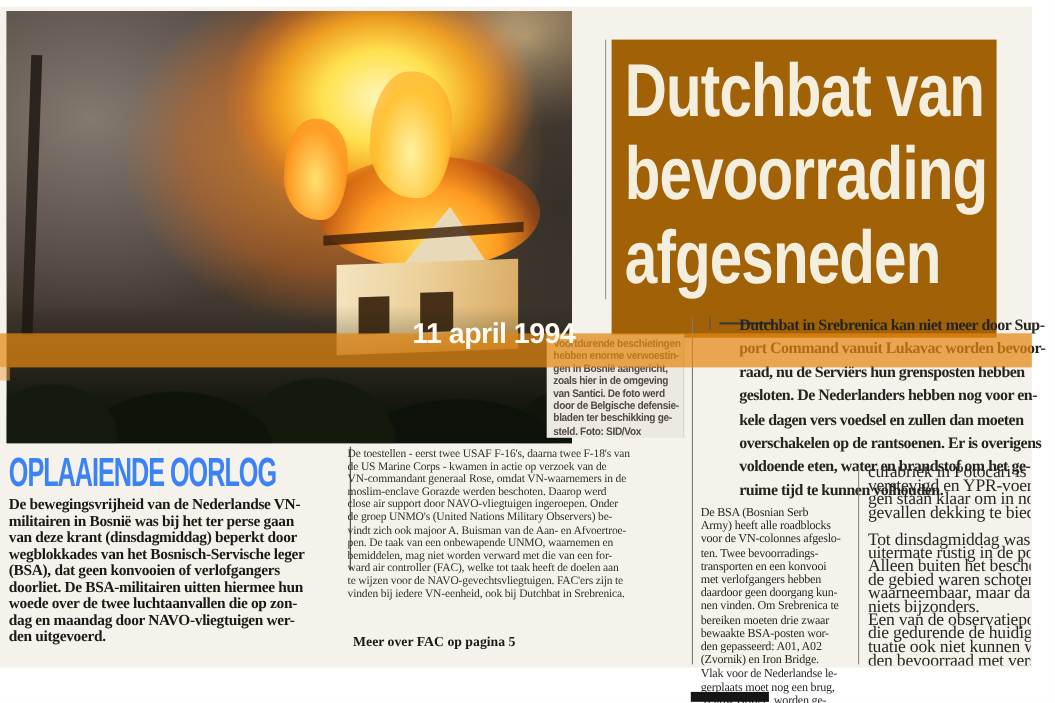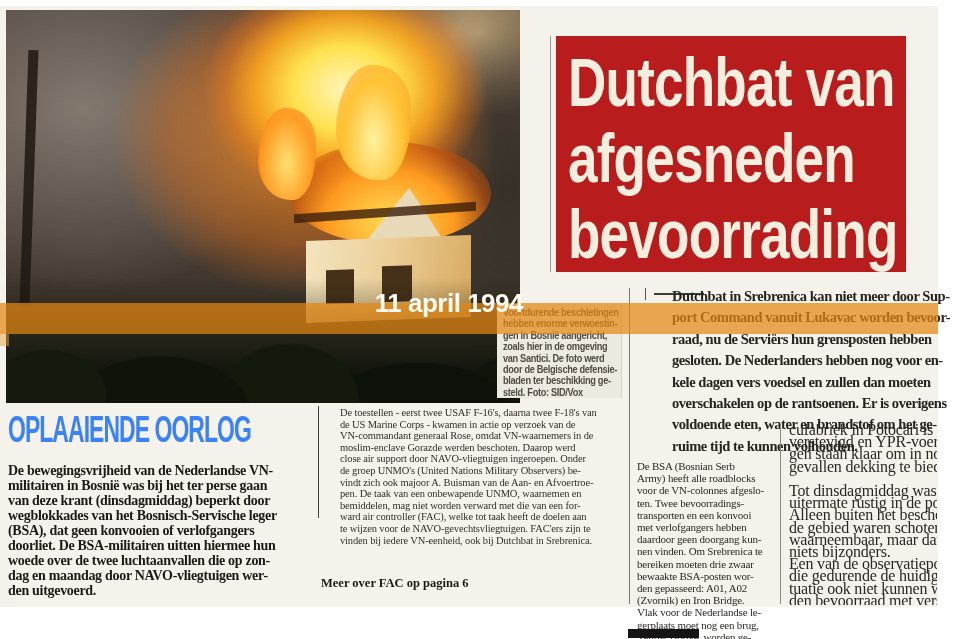--- a/index.html
+++ b/index.html
@@ -47,34 +47,34 @@
     border-right:1px solid #d8d4c8;}
   .caption-text{position:absolute;left:6px;top:3px;width:118px;font-family:"Liberation Sans",sans-serif;
     font-weight:bold;font-size:10px;line-height:11.4px;letter-spacing:-0.35px;color:#504c45;
     transform:scaleX(0.92);transform-origin:0 0;}
   .orange-bar{left:0;top:303px;width:938px;height:31px;background:rgba(228,134,18,0.72);z-index:4;}
   .orange-tail{left:0;top:334px;width:9px;height:12px;background:rgba(236,162,66,0.5);z-index:4;}
   .date{left:280px;top:288px;width:243px;text-align:right;z-index:5;
     font-family:"Liberation Sans",sans-serif;font-size:26px;letter-spacing:-0.5px;color:#fdfaf1;font-weight:bold;}
 
   
-  .purple-box{left:556px;top:36px;width:350px;height:236px;background:#b91c1c;padding:8px 0 0 12px;
+  .purple-box{left:556px;top:36px;width:350px;height:271px;background:#a16207;padding:8px 0 0 12px;
     box-sizing:border-box;}
   .hl-line{font-family:"Liberation Sans",sans-serif;font-weight:bold;font-size:68px;line-height:76px;
     letter-spacing:-1px;color:#f3eedd;}
   .cond{display:inline-block;transform:scaleX(0.78);transform-origin:0 50%;white-space:pre;}
   .rule{background:#9b9890;}
 
   
   .left-headline{left:8px;top:411px;width:310px;font-family:"Liberation Sans",sans-serif;
     font-weight:bold;font-size:37px;line-height:37px;letter-spacing:-1.5px;color:#3b82f6;}
   .cond2{display:inline-block;transform:scaleX(0.62);transform-origin:0 50%;white-space:pre;}
   .left-body{left:8px;top:452px;width:312px;font-weight:bold;font-size:14px;line-height:15px;
-    letter-spacing:-0.3px;color:#1b1a18;margin-top:11px;}
-  .mid-body{left:340px;top:407px;width:304px;font-size:10.5px;line-height:11.6px;
+    letter-spacing:-0.3px;color:#1b1a18;}
+  .mid-body{left:316px;top:407px;width:304px;font-size:10.5px;line-height:11.6px;
     letter-spacing:-0.15px;color:#32302c;}
   .mid-footer{left:321px;top:576px;font-weight:bold;font-size:12.5px;color:#1b1a18;}
   .lede{left:672px;top:286px;width:310px;font-weight:bold;font-size:14.5px;line-height:21.4px;
     letter-spacing:-0.45px;color:#262420;}
   .colA{left:637px;top:424px;width:142px;height:181px;overflow:hidden;font-size:11px;
     line-height:12.2px;letter-spacing:-0.2px;color:#2a2826;margin-top:36px;}
   .colB{left:789px;top:424px;width:148px;height:181px;overflow:hidden;font-size:16px;
     line-height:12.2px;letter-spacing:-0.2px;color:#2a2826;}
   .vrule-mid{left:629px;top:288px;width:1px;height:316px;background:#7d7973;}
   .vrule-cols{left:780px;top:425px;width:1px;height:179px;background:#8d8983;}
@@ -114,22 +114,22 @@
 steld. Foto: SID/Vox</div>
 </div>
 
 <div class="abs orange-bar"></div>
 <div class="abs orange-tail"></div>
 <div class="abs date">11 april 1994</div>
 
 <div class="abs vrule-purple rule"></div>
 <div class="abs purple-box">
   <div class="hl-line"><span class="cond">Dutchbat van</span></div>
+  <div class="hl-line"><span class="cond">bevoorrading</span></div>
   <div class="hl-line"><span class="cond">afgesneden</span></div>
-  <div class="hl-line"><span class="cond">bevoorrading</span></div>
 </div>
 
 <div class="abs tick-v"></div>
 <div class="abs tick-h"></div>
 <div class="abs vrule-mid"></div>
 <div class="abs lede pre">Dutchbat in Srebrenica kan niet meer door Sup-
 port Command vanuit Lukavac worden bevoor-
 raad, nu de Serviërs hun grensposten hebben
 gesloten. De Nederlanders hebben nog voor en-
 kele dagen vers voedsel en zullen dan moeten
@@ -187,15 +187,15 @@
 VN-commandant generaal Rose, omdat VN-waarnemers in de
 moslim-enclave Gorazde werden beschoten. Daarop werd
 close air support door NAVO-vliegtuigen ingeroepen. Onder
 de groep UNMO's (United Nations Military Observers) be-
 vindt zich ook majoor A. Buisman van de Aan- en Afvoertroe-
 pen. De taak van een onbewapende UNMO, waarnemen en
 bemiddelen, mag niet worden verward met die van een for-
 ward air controller (FAC), welke tot taak heeft de doelen aan
 te wijzen voor de NAVO-gevechtsvliegtuigen. FAC'ers zijn te
 vinden bij iedere VN-eenheid, ook bij Dutchbat in Srebrenica.</div>
-<div class="abs mid-footer">Meer over FAC op pagina 6</div>
+<div class="abs mid-footer">Meer over FAC op pagina 5</div>
 
 <div class="abs black-bar"></div>
 
 </body></html>

